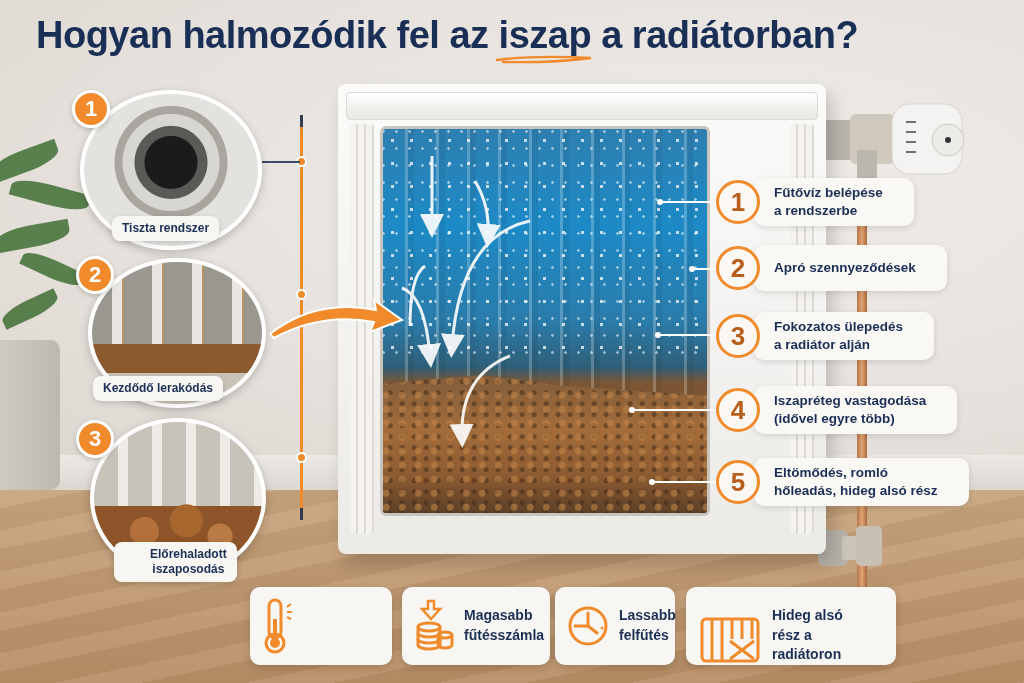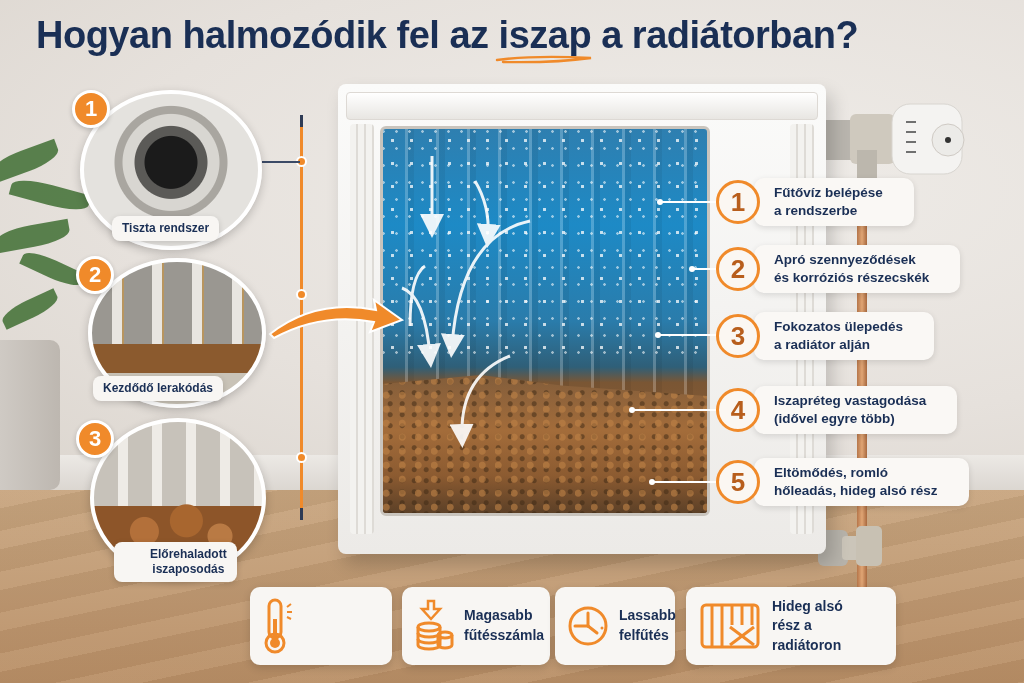--- a/index.html
+++ b/index.html
@@ -218,21 +218,20 @@
   <div class="step-num">1</div>
   <div class="step-card">
     <span>Fűtővíz belépése</span>
     <span>a rendszerbe</span>
   </div>
 </div>
 <div class="step" style="top:245px;">
   <div class="step-num">2</div>
   <div class="step-card">
     <span>Apró szennyeződések</span>
-    <span>és korróziós részecskék</span>
   </div>
 </div>
 <div class="step" style="top:312px;">
   <div class="step-num">3</div>
   <div class="step-card">
     <span>Fokozatos ülepedés</span>
     <span>a radiátor alján</span>
   </div>
 </div>
 <div class="step" style="top:386px;">
@@ -287,21 +286,21 @@
     <line x1="21" y1="21" x2="8" y2="21" stroke="#f08a2a" stroke-width="3" stroke-linecap="round"></line>
     <line x1="21" y1="21" x2="30" y2="28" stroke="#f08a2a" stroke-width="3" stroke-linecap="round"></line>
     <circle cx="35" cy="23" r="1.5" fill="#f08a2a"></circle>
   </svg>
   <div class="bcard-text">
     <div>Lassabb</div>
     <div>felfűtés</div>
   </div>
 </div>
 
-<div class="bcard" style="left:686px;width:210px;">
+<div class="bcard" style="left:686px;width:210px;align-items:flex-end;">
   <svg width="64" height="50" viewBox="0 0 64 50">
     <g fill="none" stroke="#f08a2a" stroke-width="3">
       <rect x="4" y="4" width="56" height="42" rx="4"></rect>
       <line x1="14" y1="4" x2="14" y2="46"></line>
         <line x1="24" y1="4" x2="24" y2="46"></line>
       <line x1="34" y1="4" x2="34" y2="24"></line>
         <line x1="44" y1="4" x2="44" y2="24"></line>
       <line x1="54" y1="4" x2="54" y2="24"></line>
       <line x1="32" y1="26" x2="56" y2="44"></line>
         <line x1="56" y1="26" x2="32" y2="44"></line>

